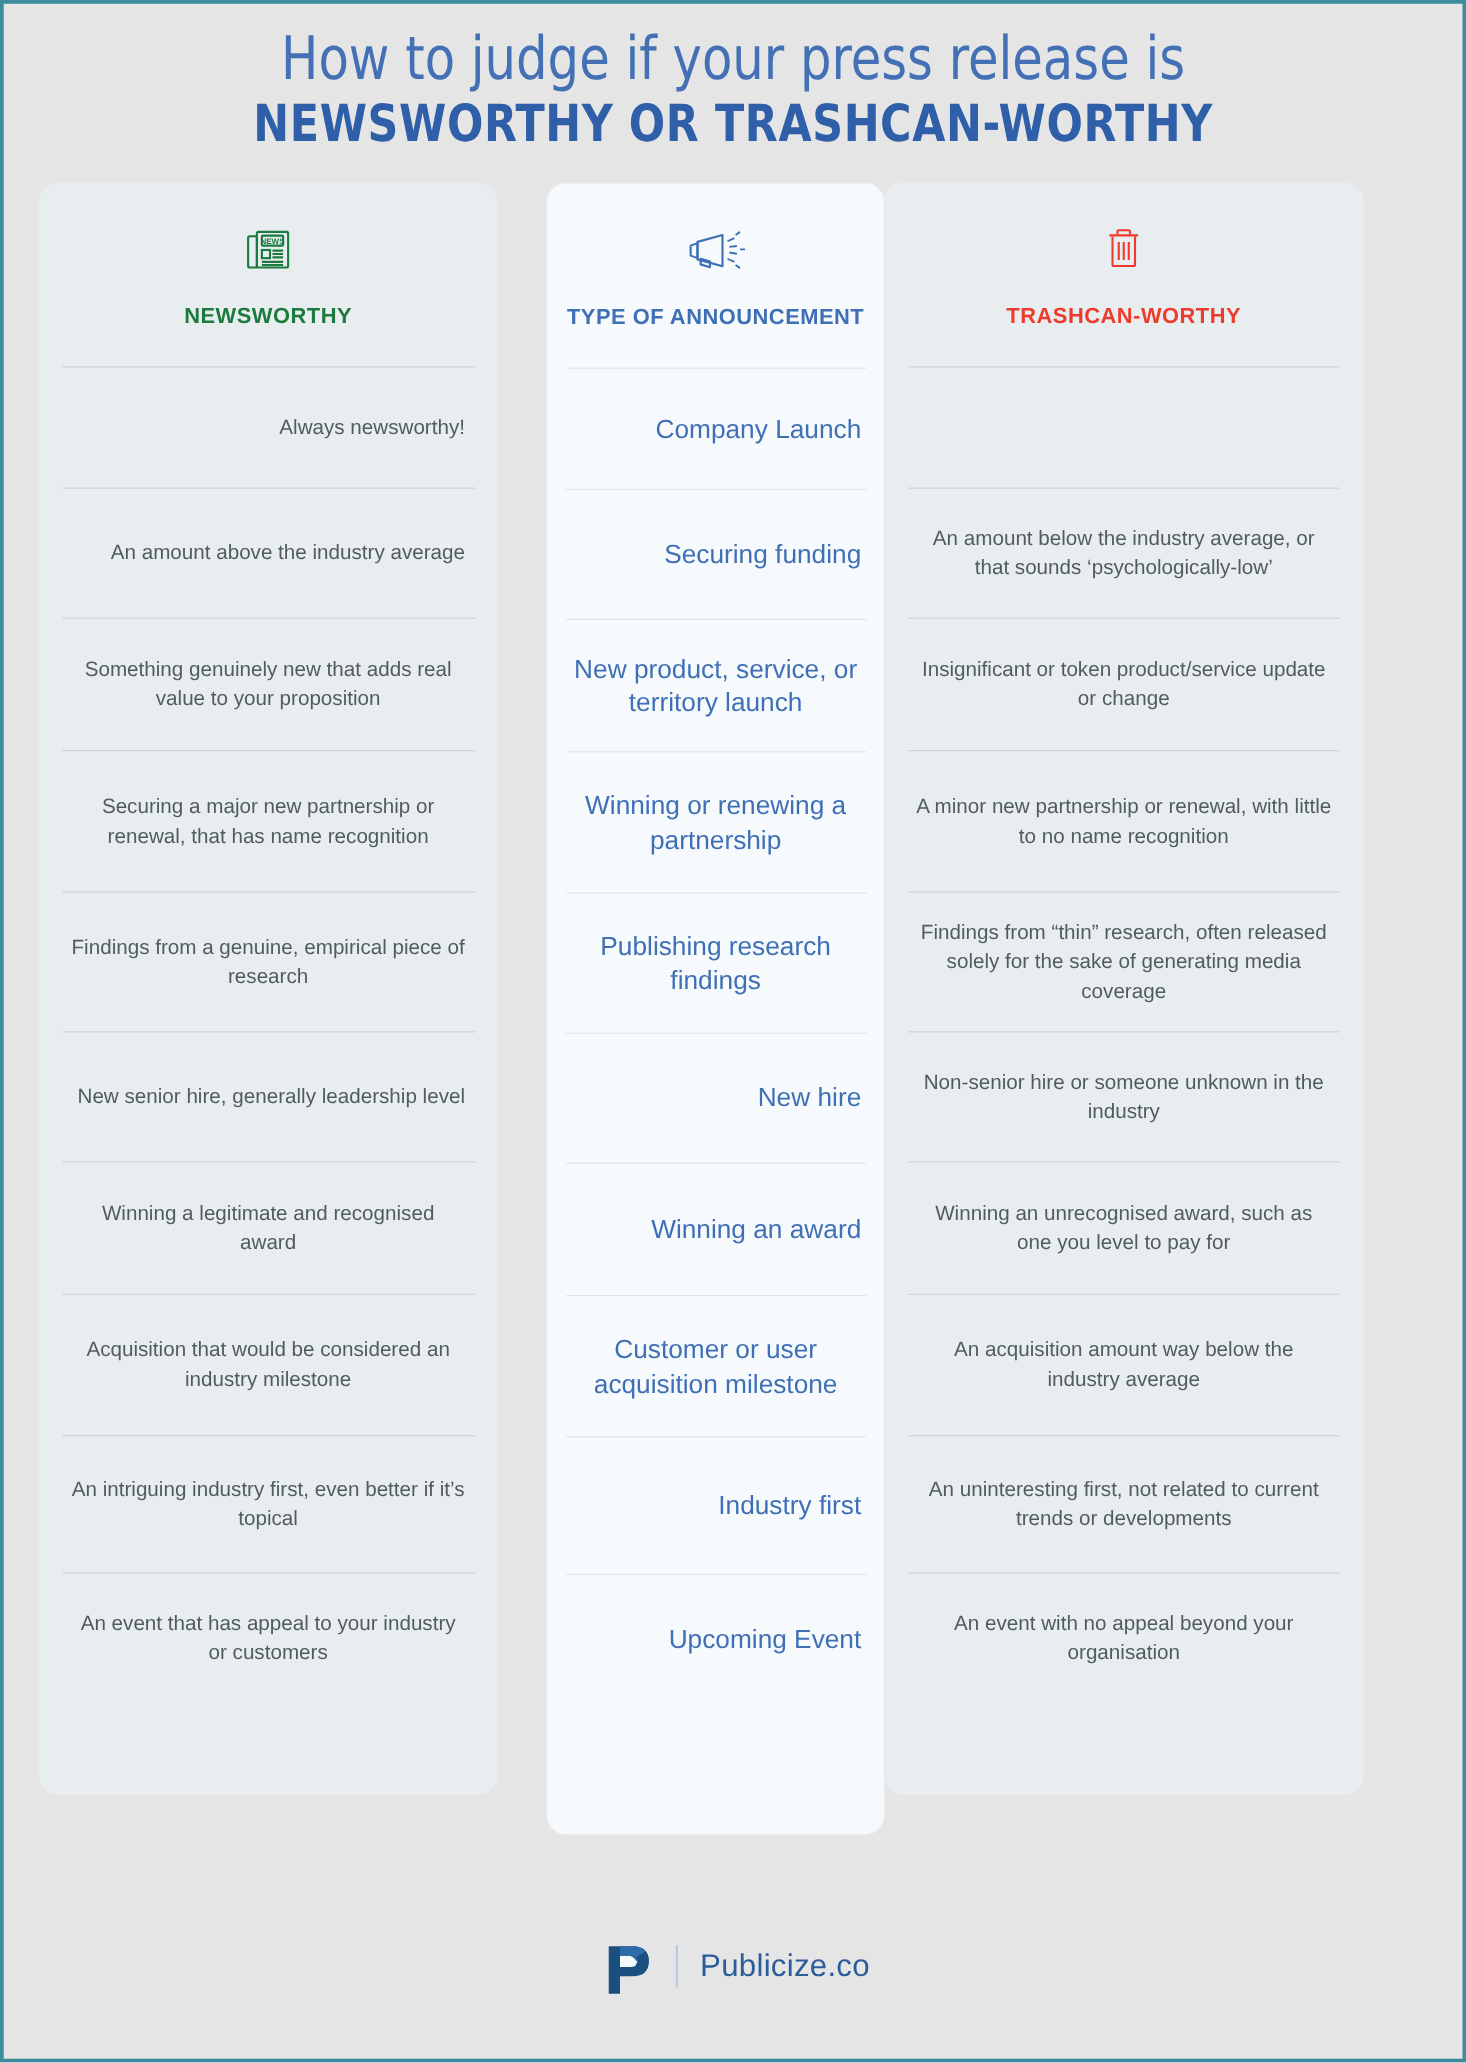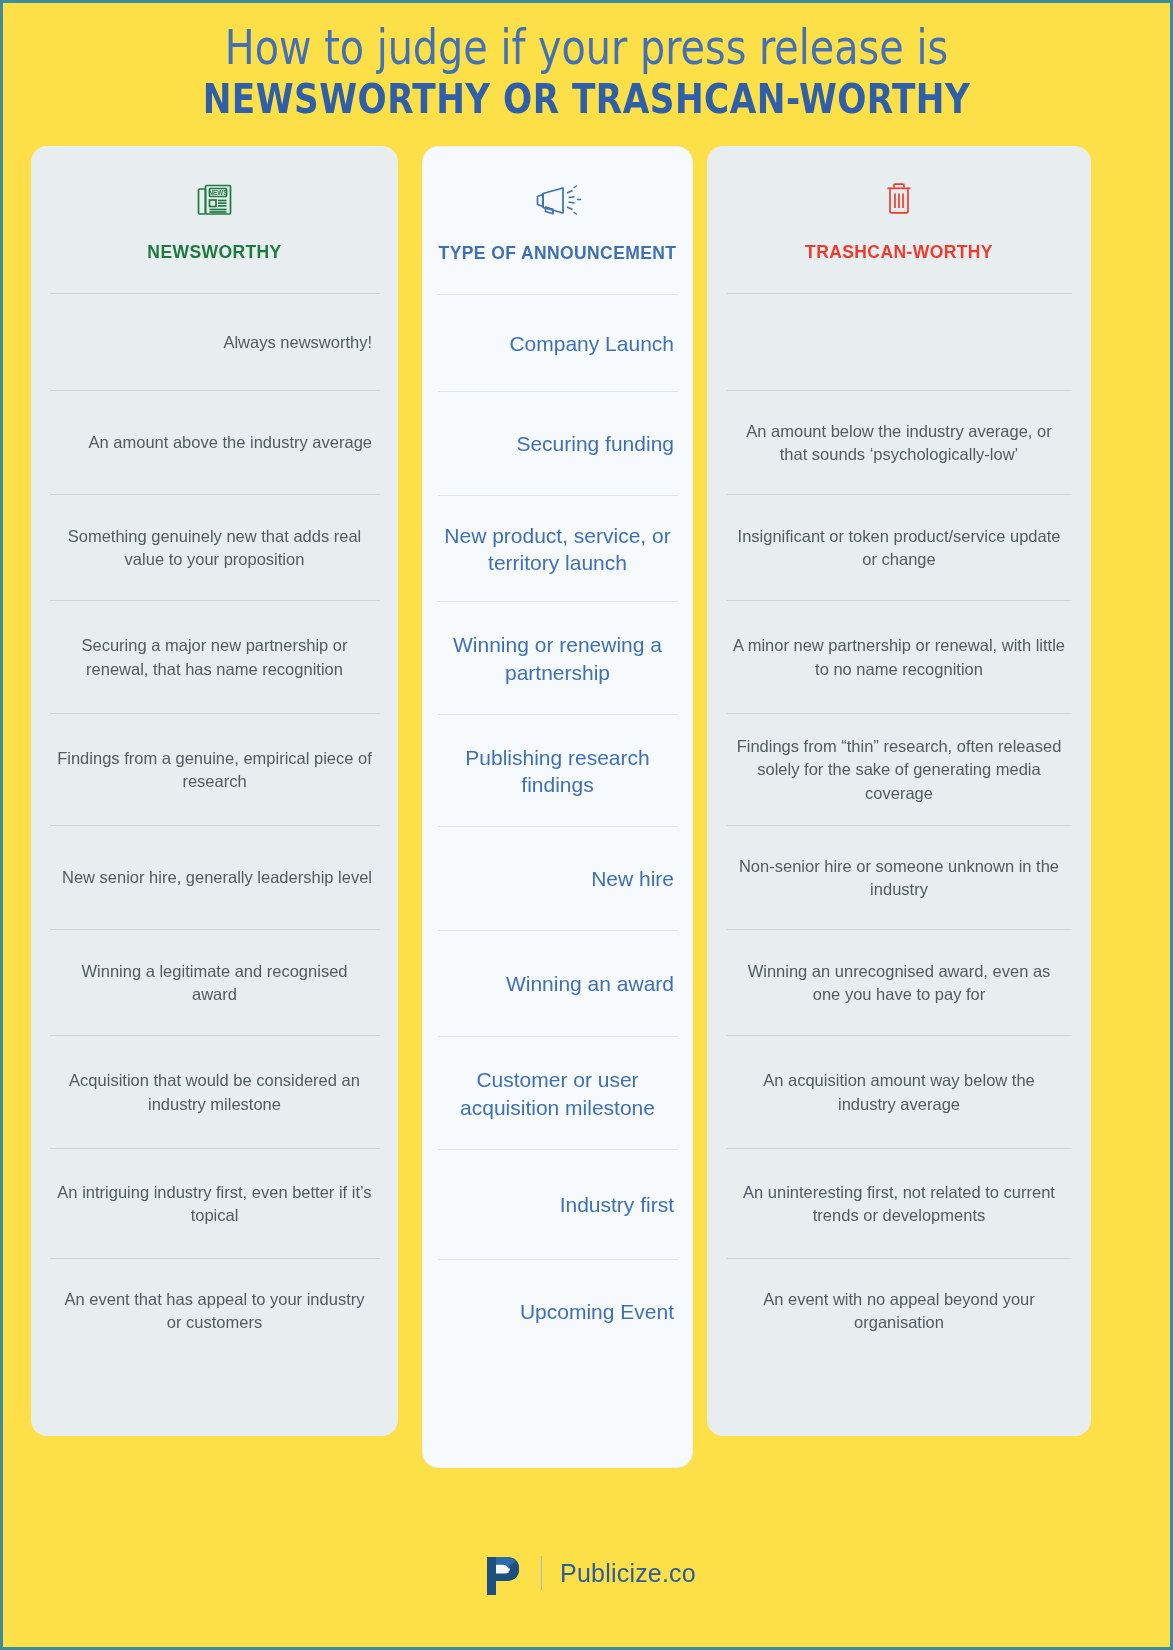--- a/index.html
+++ b/index.html
@@ -9,21 +9,21 @@
     height: 1650px;
     background: #f4f9fb;
     font-family: "Liberation Sans", sans-serif;
     overflow: hidden;
   }
 
   #page {
     position: relative;
     width: 1173px;
     height: 1650px;
-    background: #fde047;
+    background: #e5e5e5;
     border: 3px solid #3e8b9c;
     overflow: hidden;
   }
 
   
   #title-block {
     padding-top: 18px;
     text-align: center;
   }
   #title-line-1 {
@@ -60,21 +60,21 @@
   }
 
   #col-news {
     left: 28px;
     width: 367px;
     background: #e8eef0;
     border-radius: 16px 16px 16px 16px;
     height: 1290px;
   }
   #col-type {
-    left: 419px;
+    left: 434px;
     width: 271px;
     background: #f6fafc;
     border-radius: 16px;
     height: 1322px;
     border: 1px solid #eaf0f3;
   }
   #col-trash {
     left: 704px;
     width: 384px;
     background: #e8eef0;
@@ -341,21 +341,21 @@
           </div>
           <div class="row" style="height: 112px;">
             <div class="cell-side">Findings from “thin” research, often released solely for the sake of generating media coverage</div>
             <div class="rule"></div>
           </div>
           <div class="row" style="height: 104px;">
             <div class="cell-side">Non-senior hire or someone unknown in the industry</div>
             <div class="rule"></div>
           </div>
           <div class="row" style="height: 106px;">
-            <div class="cell-side">Winning an unrecognised award, even as one you have to pay for</div>
+            <div class="cell-side">Winning an unrecognised award, such as one you level to pay for</div>
             <div class="rule"></div>
           </div>
           <div class="row" style="height: 113px;">
             <div class="cell-side">An acquisition amount way below the industry average</div>
             <div class="rule"></div>
           </div>
           <div class="row" style="height: 110px;">
             <div class="cell-side">An uninteresting first, not related to current trends or developments</div>
             <div class="rule"></div>
           </div>

